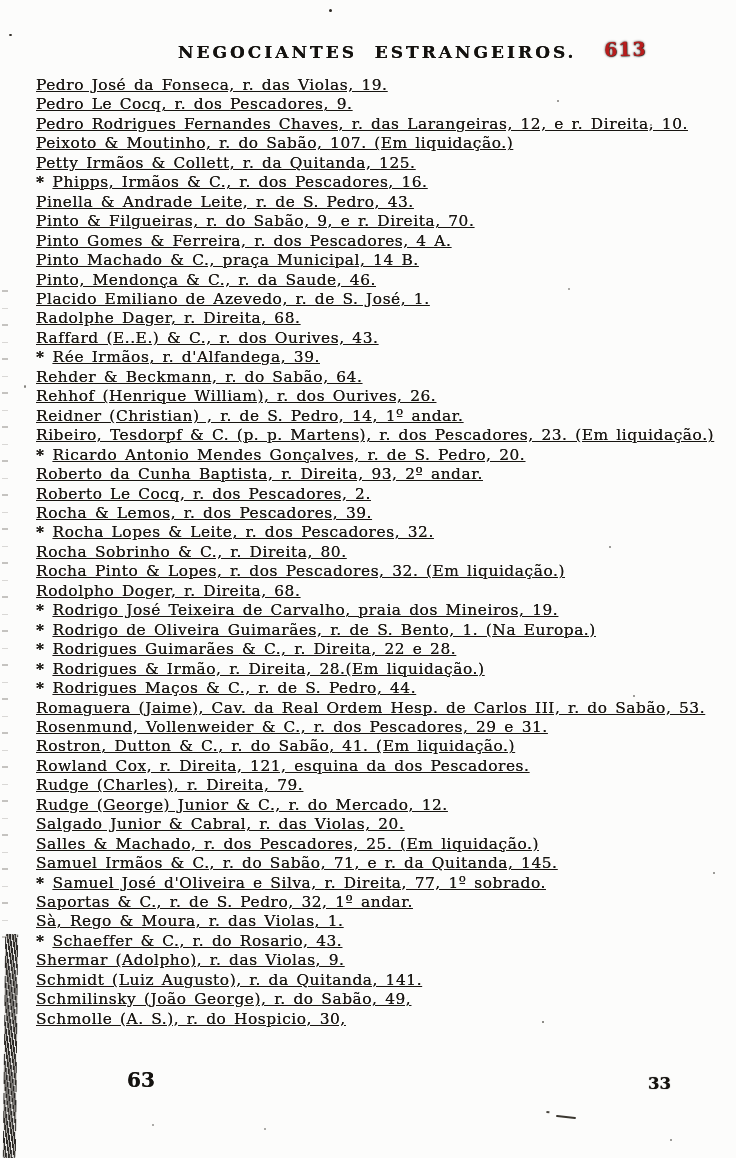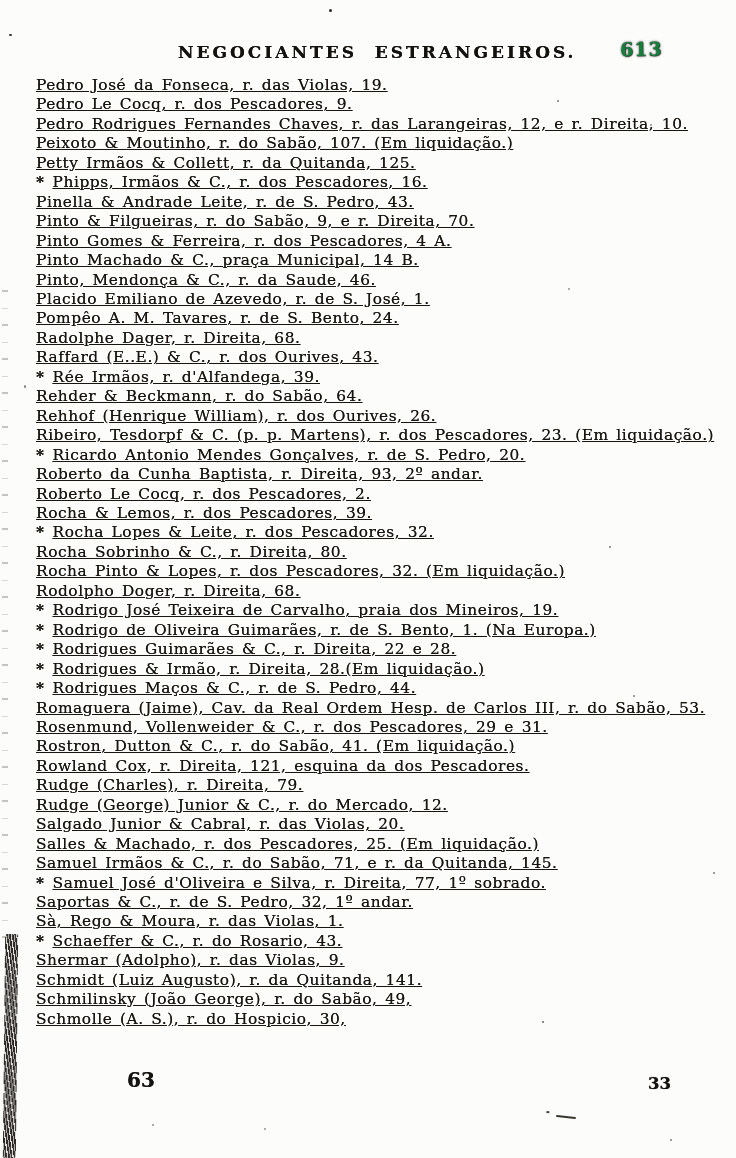--- a/index.html
+++ b/index.html
@@ -18,24 +18,24 @@
   
   .running-head{
     position:absolute;left:178px;top:42px;
     font-size:17px;font-weight:bold;
     letter-spacing:3px;word-spacing:9px;
     color:#14120f;
     text-shadow:0 0 .5px rgba(10,8,5,.9);
     white-space:nowrap;
   }
   .page-number{
-    position:absolute;left:620px;top:38px;
+    position:absolute;left:604px;top:38px;
     font-size:19px;font-weight:bold;
     letter-spacing:1px;
-    color:#15803d;
+    color:#b91c1c;
     text-shadow:0 0 2.2px rgba(15,12,8,.95), .5px .5px 1px rgba(15,12,8,.8);
     transform:rotate(-1deg);
   }
   
   .entries{
     position:absolute;left:36px;top:76px;right:0;
     font-size:15.4px;line-height:19.45px;
     letter-spacing:.55px;word-spacing:2.2px;
     color:#181511;
     text-shadow:0 0 .35px rgba(20,16,10,.85);
@@ -113,32 +113,32 @@
     <div class="entry"><span class="entry-text">Pinto &amp; Filgueiras, r. do Sabão, 9, e r. Direita, 70.</span></div>
 
     <div class="entry"><span class="entry-text">Pinto Gomes &amp; Ferreira, r. dos Pescadores, 4 A.</span></div>
 
     <div class="entry"><span class="entry-text">Pinto Machado &amp; C., praça Municipal, 14 B.</span></div>
 
     <div class="entry"><span class="entry-text">Pinto, Mendonça &amp; C., r. da Saude, 46.</span></div>
 
     <div class="entry"><span class="entry-text">Placido Emiliano de Azevedo, r. de S. José, 1.</span></div>
 
-    <div class="entry"><span class="entry-text">Pompêo A. M. Tavares, r. de S. Bento, 24.</span></div>
 
     <div class="entry"><span class="entry-text">Radolphe Dager, r. Direita, 68.</span></div>
 
     <div class="entry"><span class="entry-text">Raffard (E..E.) &amp; C., r. dos Ourives, 43.</span></div>
 
     <div class="entry"><span class="star">*</span><span class="entry-text">Rée Irmãos, r. d'Alfandega, 39.</span></div>
 
     <div class="entry"><span class="entry-text">Rehder &amp; Beckmann, r. do Sabão, 64.</span></div>
 
     <div class="entry"><span class="entry-text">Rehhof (Henrique William), r. dos Ourives, 26.</span></div>
 
+    <div class="entry"><span class="entry-text">Reidner (Christian) , r. de S. Pedro, 14, 1º andar.</span></div>
 
     <div class="entry"><span class="entry-text">Ribeiro, Tesdorpf &amp; C. (p. p. Martens), r. dos Pescadores, 23. (Em liquidação.)</span></div>
 
     <div class="entry"><span class="star">*</span><span class="entry-text">Ricardo Antonio Mendes Gonçalves, r. de S. Pedro, 20.</span></div>
 
     <div class="entry"><span class="entry-text">Roberto da Cunha Baptista, r. Direita, 93, 2º andar.</span></div>
 
     <div class="entry"><span class="entry-text">Roberto Le Cocq, r. dos Pescadores, 2.</span></div>
 
     <div class="entry"><span class="entry-text">Rocha &amp; Lemos, r. dos Pescadores, 39.</span></div>

